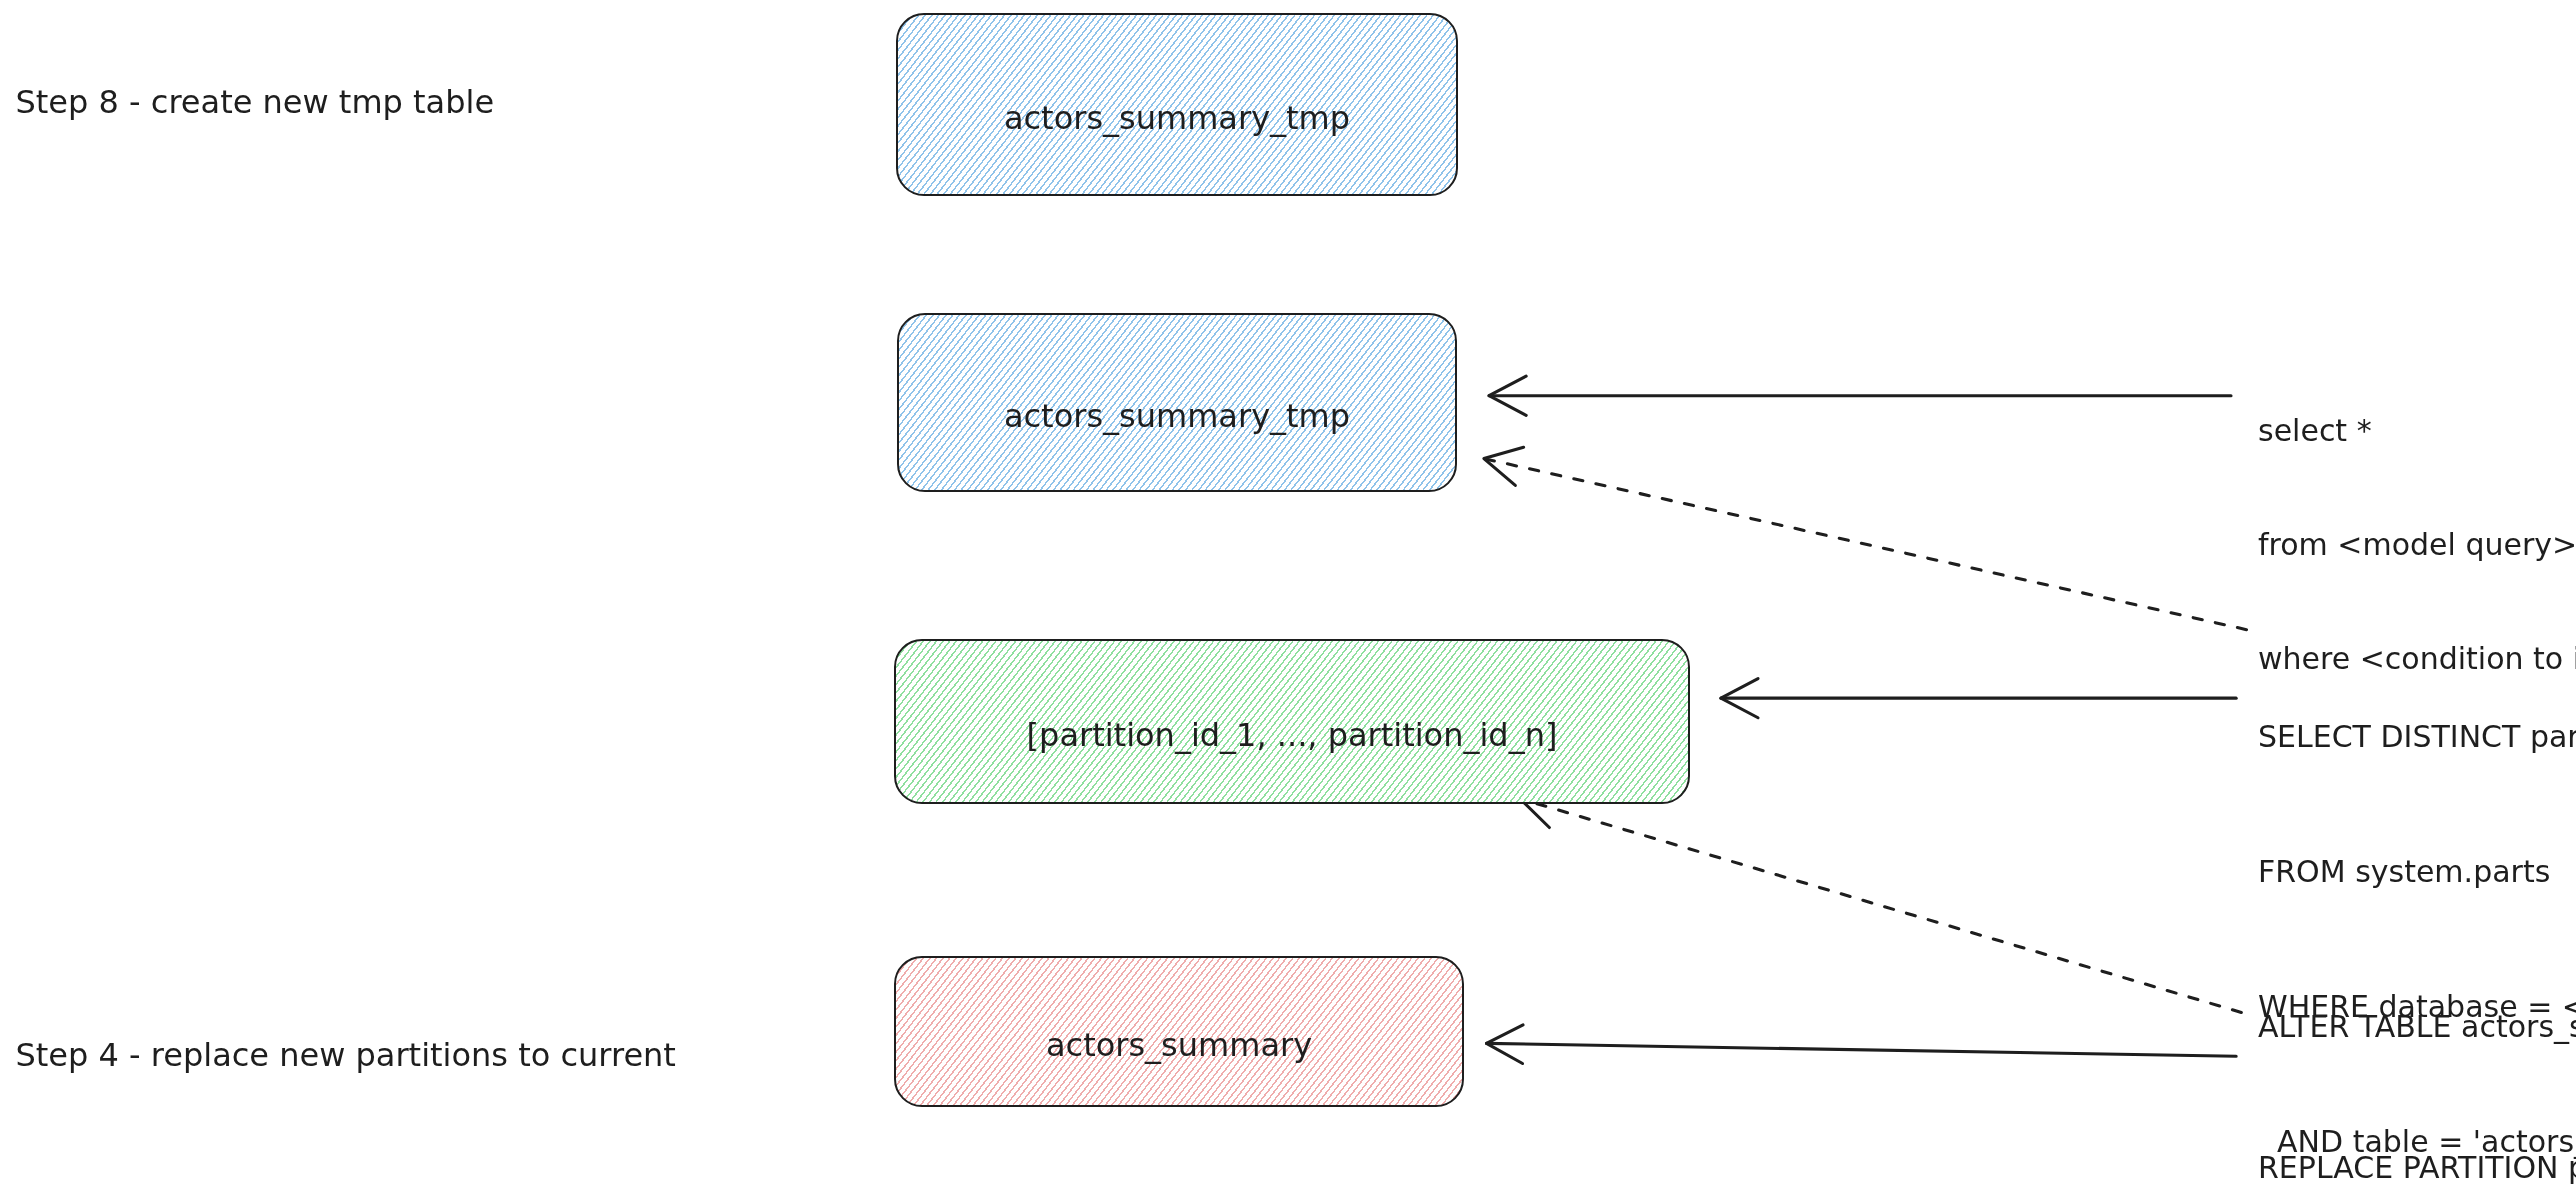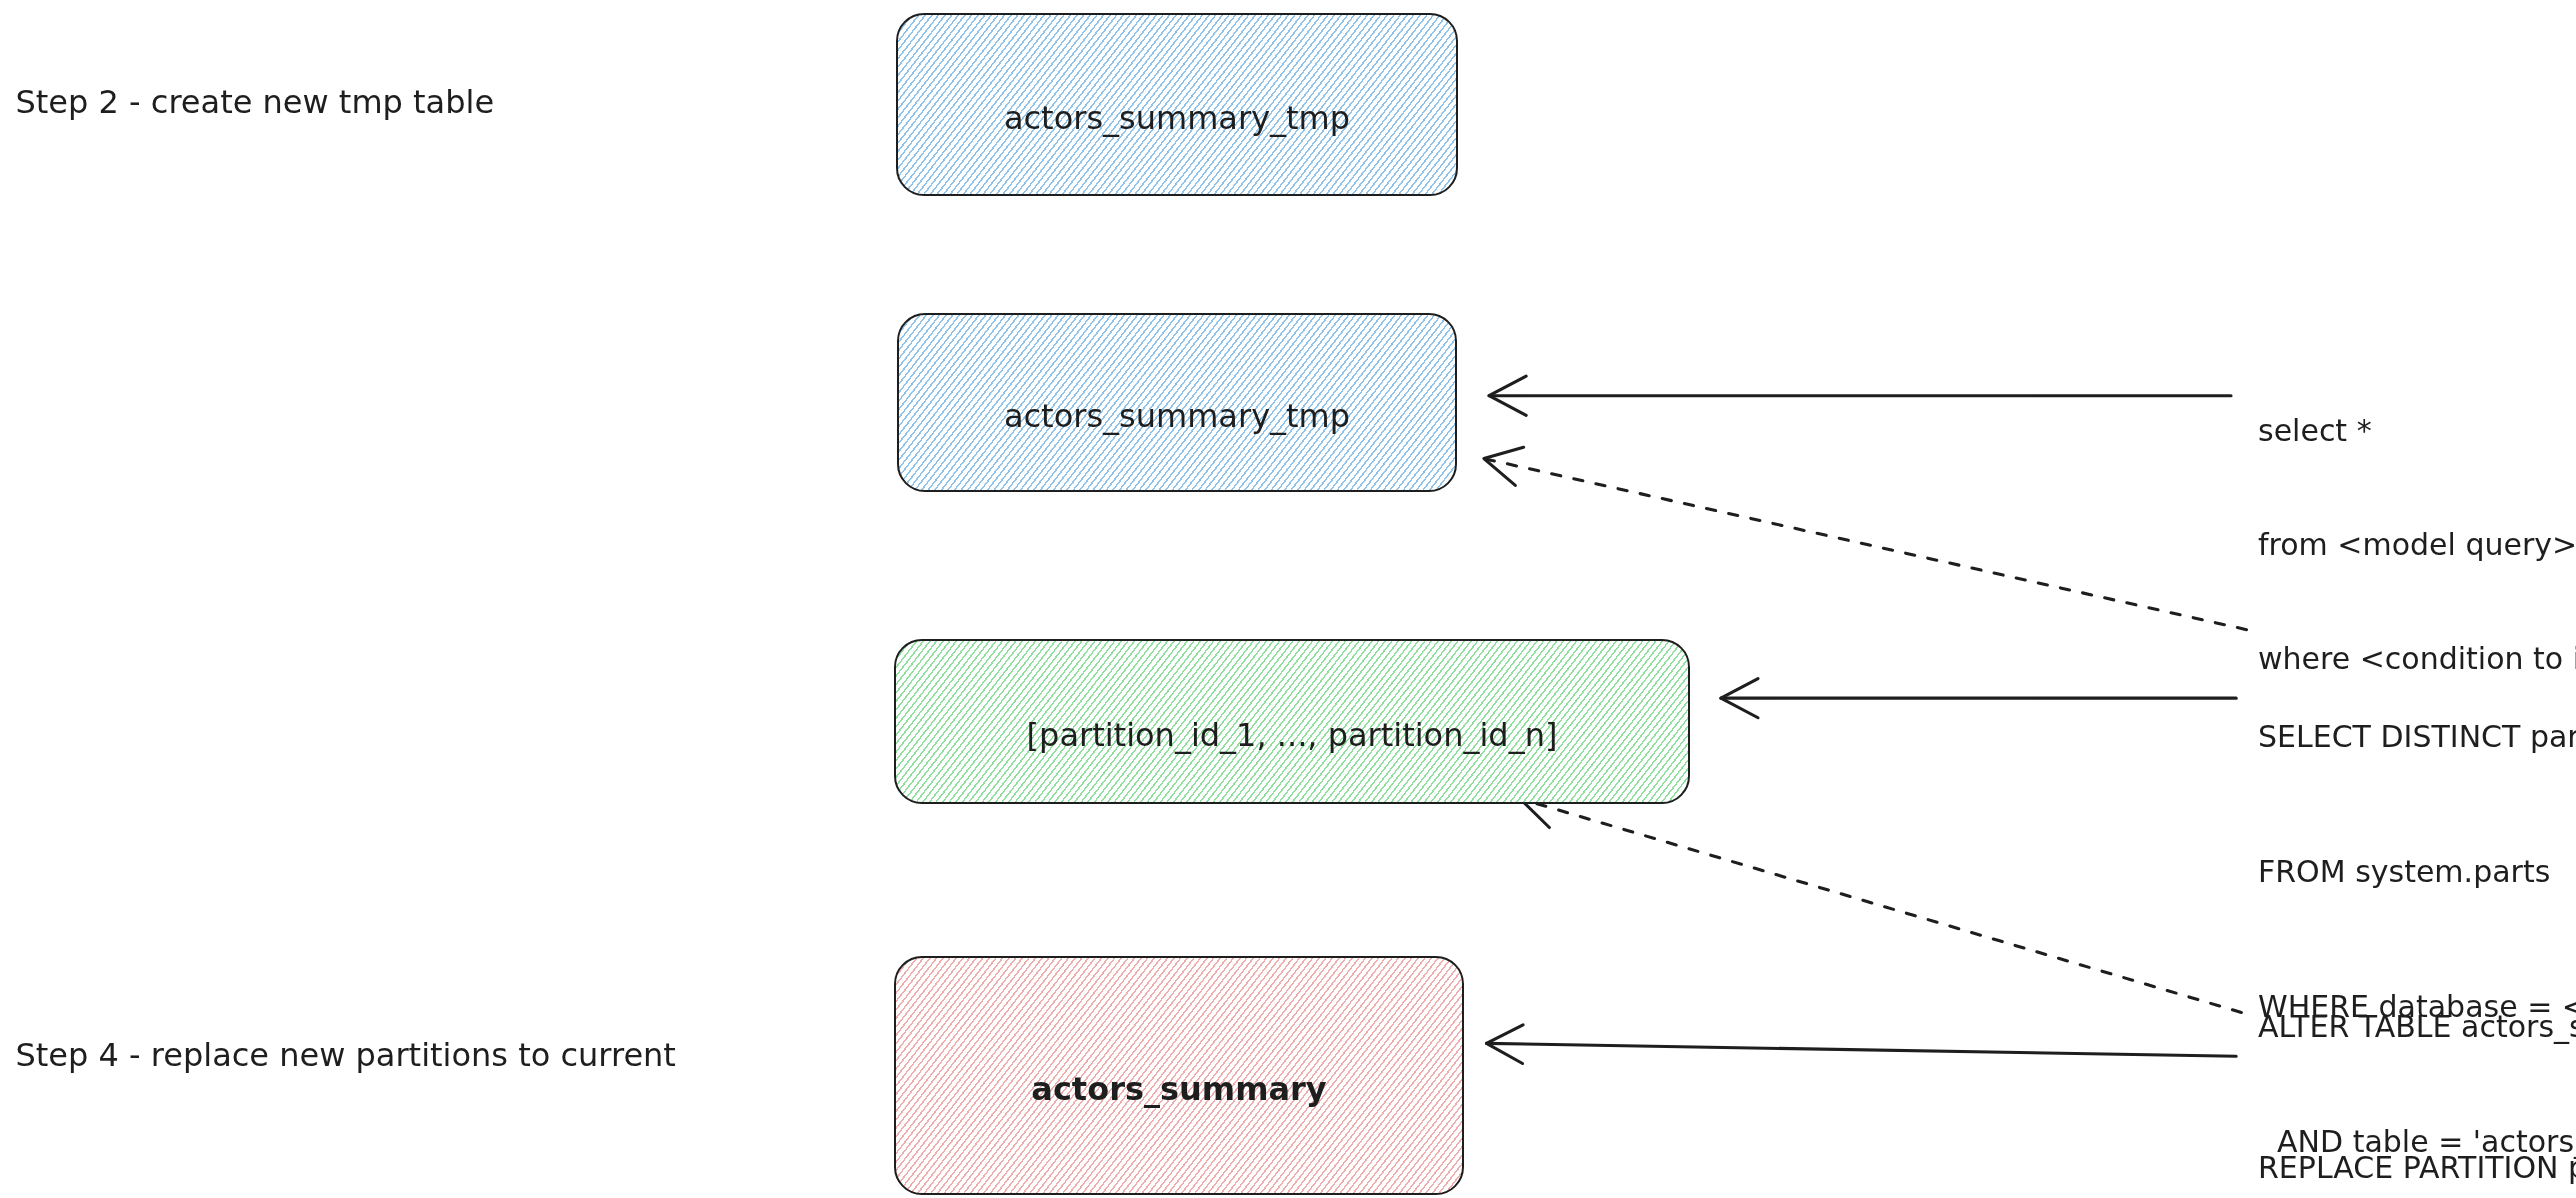--- a/index.html
+++ b/index.html
@@ -35,21 +35,21 @@
     border: 2.6px solid #1e1e1e;
     border-radius: 28px;
     display: flex;
     align-items: center;
     justify-content: center;
     background-color: #ffffff;
   }
   #box1 { left: 896px; top: 13px;   width: 562px; height: 183px; }
   #box2 { left: 897px; top: 313px;  width: 560px; height: 179px; }
   #box3 { left: 894px; top: 639px; width: 796px; height: 165px; }
-  #box4 { left: 894px; top: 956px; width: 570px; height: 239px; font-weight: bold; }
+  #box4 { left: 894px; top: 956px; width: 570px; height: 151px; }
   .box-label {
     font-size: 32px;
     white-space: pre;
     color: #1e1e1e;
     margin-top: 27px;
   }
 
   .sql-block {
     position: absolute;
     left: 2258px;
@@ -94,21 +94,21 @@
       <line x1="4360" y1="1222" x2="2880" y2="890" stroke-dasharray="18 26"></line>
       <polyline points="2941,942 2880,890 2957,868"></polyline>
     </g>
 
     <g stroke="#1e1e1e" stroke-width="6" stroke-linecap="round" stroke-linejoin="round" fill="none">
       <line x1="4350" y1="1965" x2="2950" y2="1550" stroke-dasharray="18 26"></line>
       <polyline points="3007,1606 2950,1550 3028,1534"></polyline>
     </g>
   </svg>
 
-  <div class="step-label" id="step1">Step 2 - create new tmp table</div>
+  <div class="step-label" id="step1">Step 8 - create new tmp table</div>
   <div class="step-label" id="step4">Step 4 - replace new partitions to current</div>
 
   <div class="node-box" id="box1" style="background-image: repeating-linear-gradient(128deg, rgb(143, 195, 234) 0px, rgb(143, 195, 234) 1.5px, transparent 1.5px, transparent 5.2px);">
     <span class="box-label">actors_summary_tmp</span>
   </div>
   <div class="node-box" id="box2" style="background-image: repeating-linear-gradient(128deg, rgb(143, 195, 234) 0px, rgb(143, 195, 234) 1.5px, transparent 1.5px, transparent 5.2px);">
     <span class="box-label">actors_summary_tmp</span>
   </div>
   <div class="node-box" id="box3" style="background-image: repeating-linear-gradient(128deg, rgb(143, 223, 159) 0px, rgb(143, 223, 159) 1.5px, transparent 1.5px, transparent 5.2px);">
     <span class="box-label">[partition_id_1, ..., partition_id_n]</span>

